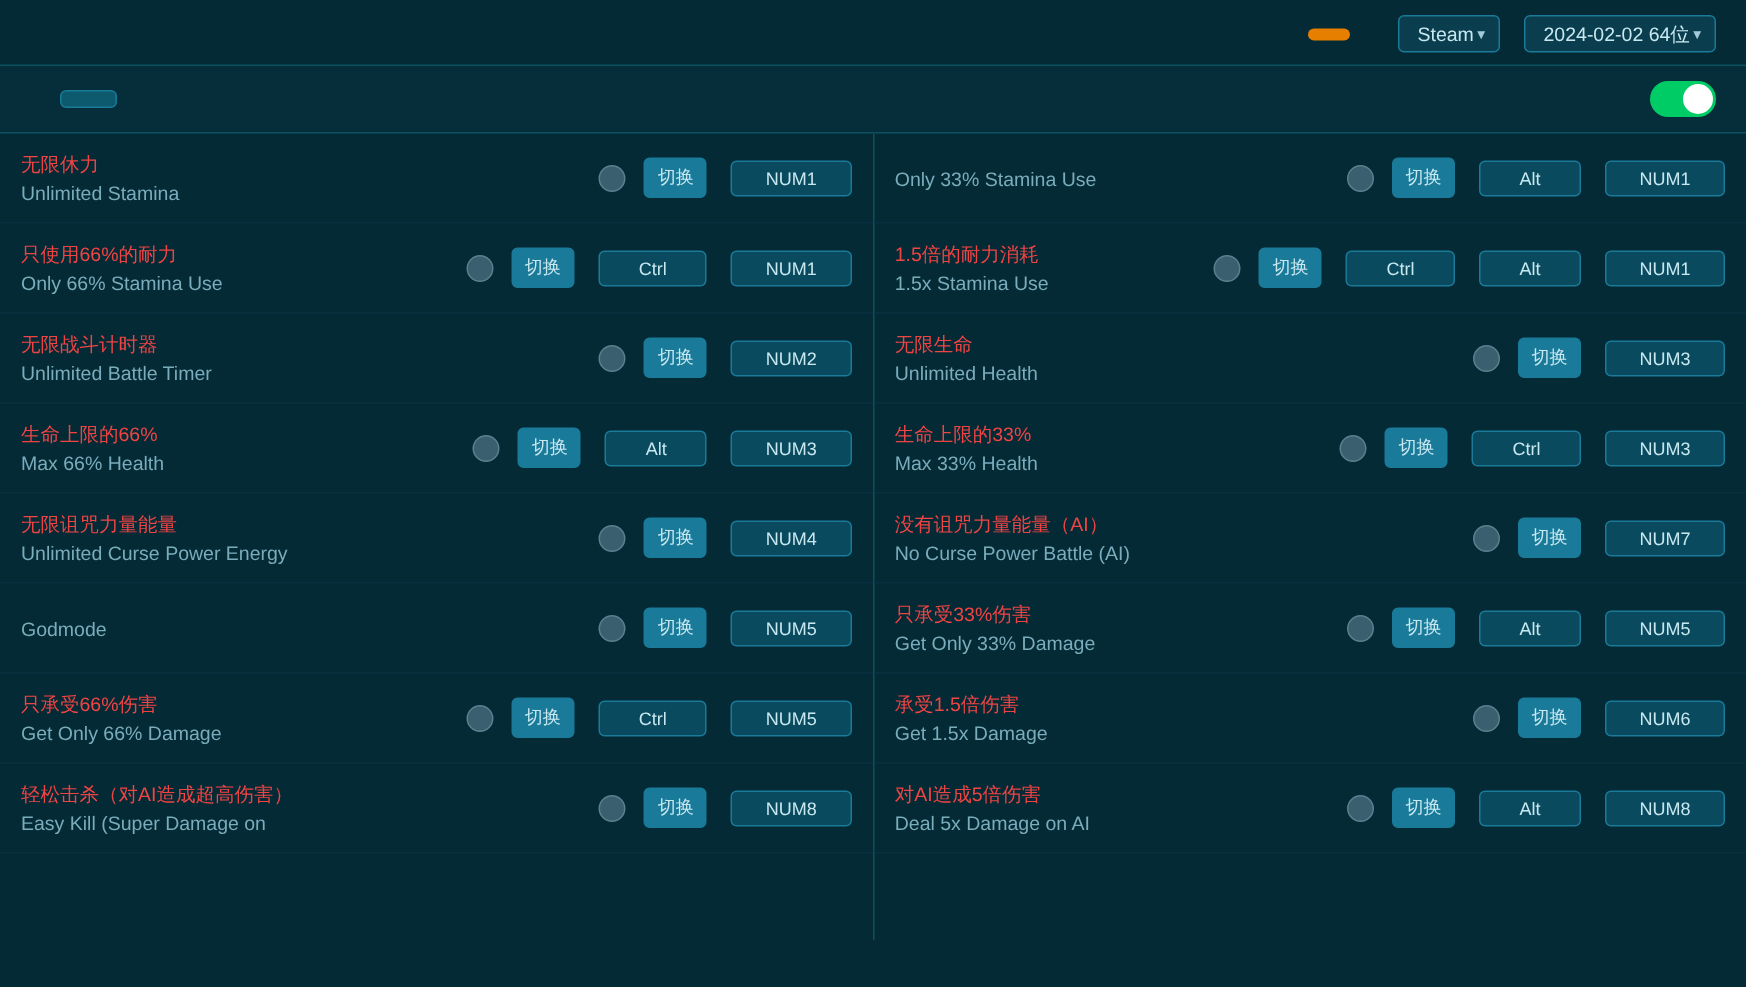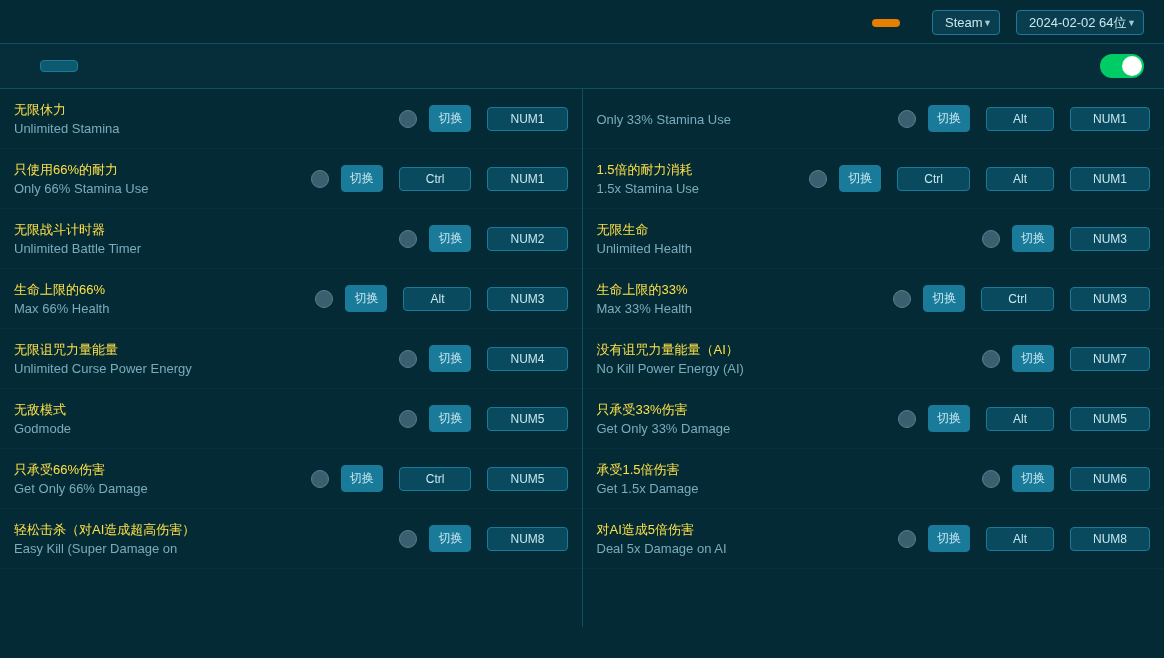--- a/index.html
+++ b/index.html
@@ -175,21 +175,21 @@
       min-height: 60px;
     }
 
     .cheat-info {
       flex: 1;
       min-width: 0;
     }
 
     .cheat-name-cn {
       font-size: 13px;
-      color: #fde047;
+      color: #ef4444;
       font-weight: 500;
     }
     .cheat-name-en {
       font-size: 13px;
       color: #7aacbc;
       margin-top: 2px;
     }
 
     .toggle-circle {
       width: 18px;
@@ -335,21 +335,20 @@
         <div class="cheat-name-en">Unlimited Curse Power Energy</div>
       </div>
       <div class="toggle-circle"></div>
       <div class="hotkey-btns">
         <button class="key-btn switch">切换</button>
           <button class="key-btn numkey">NUM4</button>
       </div>
     </div>
       <div class="cheat-row">
       <div class="cheat-info">
-        <div class="cheat-name-cn">无敌模式</div>
         <div class="cheat-name-en">Godmode</div>
       </div>
       <div class="toggle-circle"></div>
       <div class="hotkey-btns">
         <button class="key-btn switch">切换</button>
           <button class="key-btn numkey">NUM5</button>
       </div>
     </div>
       <div class="cheat-row">
       <div class="cheat-info">
@@ -419,21 +418,21 @@
       <div class="toggle-circle"></div>
       <div class="hotkey-btns">
         <button class="key-btn switch">切换</button>
           <button class="key-btn modifier">Ctrl</button>
           <button class="key-btn numkey">NUM3</button>
       </div>
     </div>
       <div class="cheat-row">
       <div class="cheat-info">
         <div class="cheat-name-cn">没有诅咒力量能量（AI）</div>
-        <div class="cheat-name-en">No Kill Power Energy (AI)</div>
+        <div class="cheat-name-en">No Curse Power Battle (AI)</div>
       </div>
       <div class="toggle-circle"></div>
       <div class="hotkey-btns">
         <button class="key-btn switch">切换</button>
           <button class="key-btn numkey">NUM7</button>
       </div>
     </div>
       <div class="cheat-row">
       <div class="cheat-info">
         <div class="cheat-name-cn">只承受33%伤害</div>

